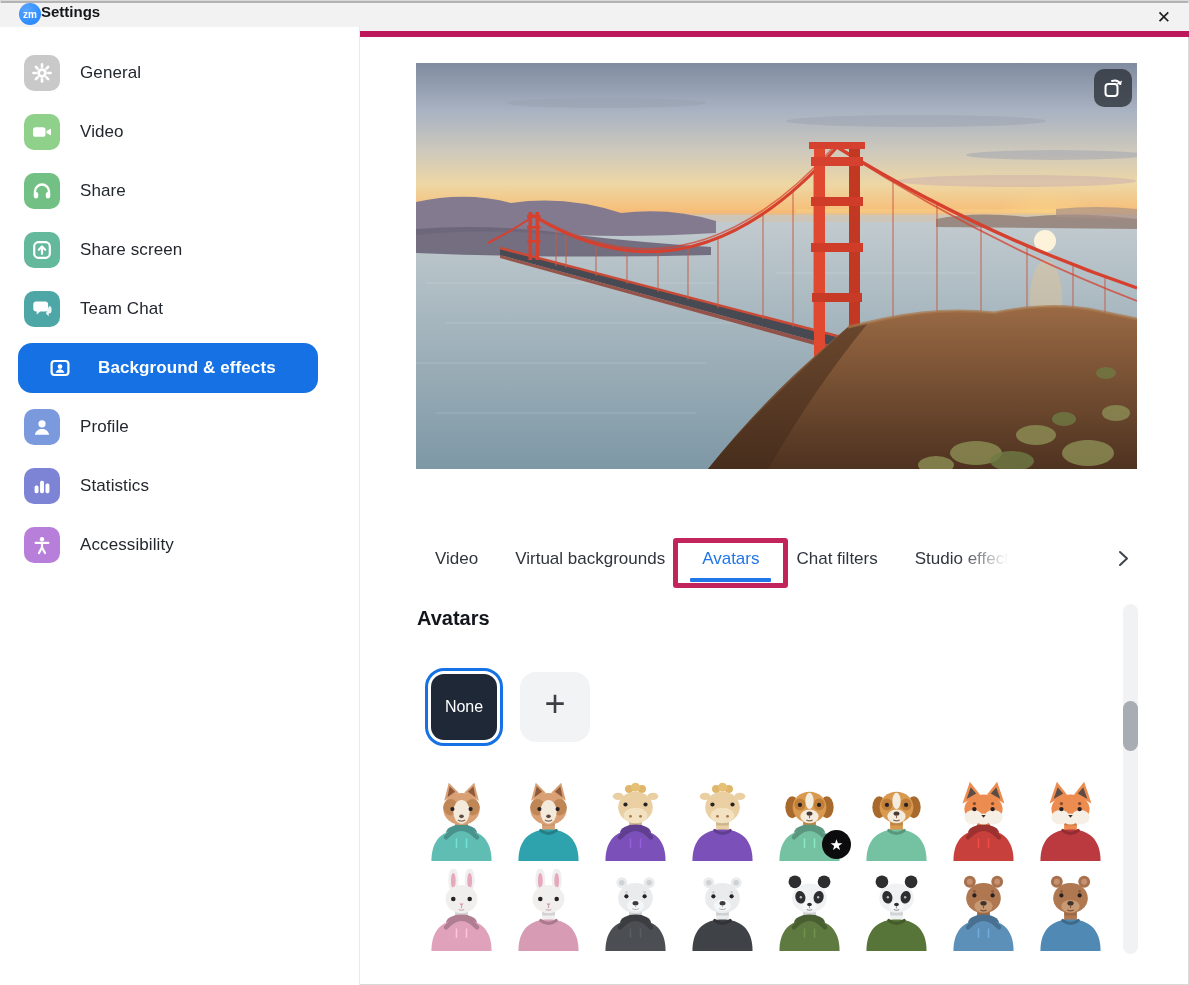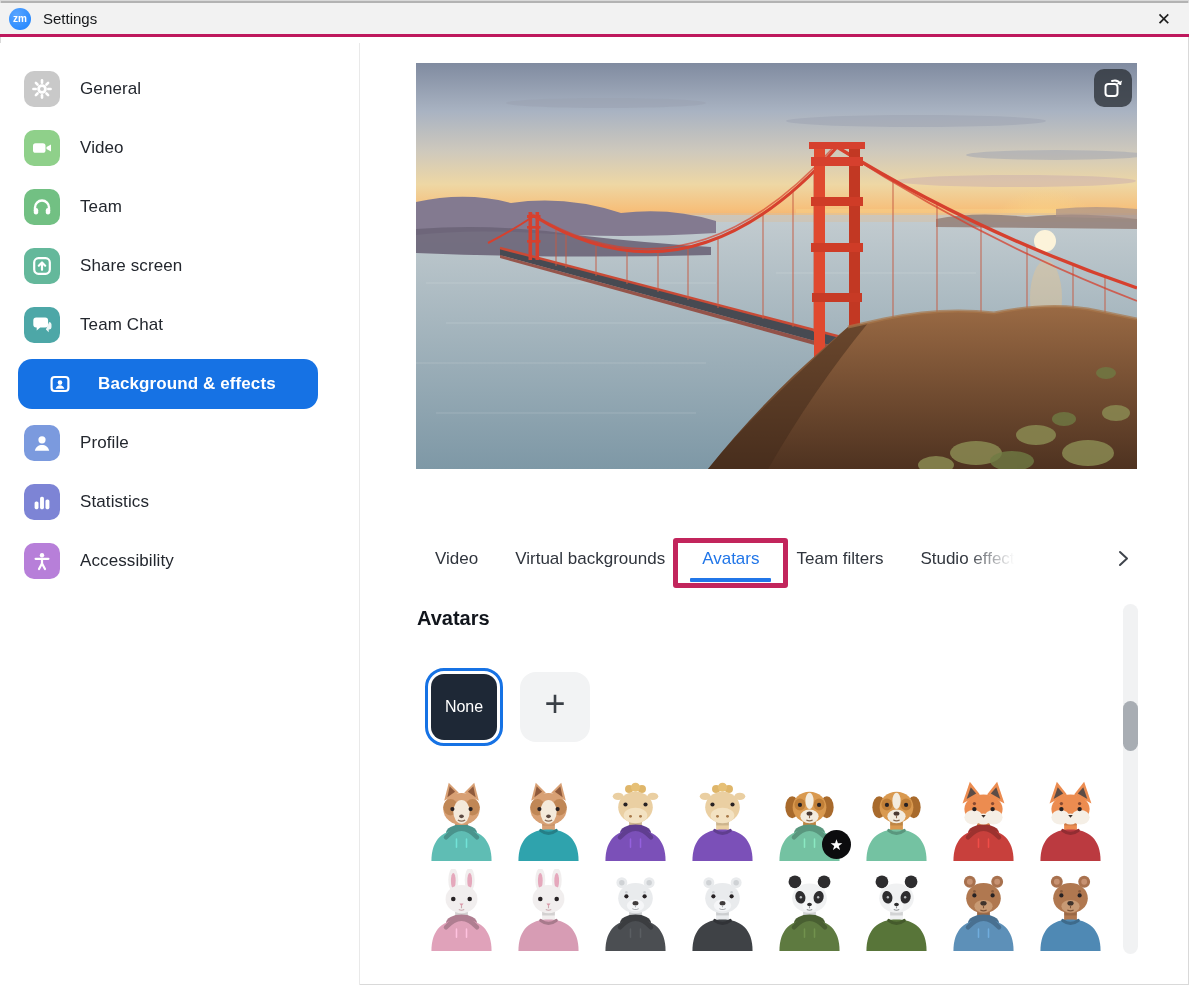--- a/index.html
+++ b/index.html
@@ -1,24 +1,24 @@
 <!DOCTYPE html>
 <html><head>
 <meta charset="utf-8">
 <style>
   html,body{margin:0;padding:0;background:#fff;}
   body{width:1189px;height:985px;font-family:"Liberation Sans",sans-serif;-webkit-font-smoothing:antialiased;}
   .window{position:relative;width:1189px;height:985px;background:#fff;border-top:3px solid #b3b3b3;box-sizing:border-box;overflow:hidden;outline:1px solid #d9d9d9;outline-offset:-1px;}
   
-  .titlebar{position:absolute;left:0;top:0;width:100%;height:34px;background:#f2f2f2;border-bottom:3px solid #be185d;display:flex;align-items:center;padding-left:9px;box-sizing:border-box;}
+  .titlebar{position:absolute;left:0;top:0;width:100%;height:34px;background:#f2f2f2;border-bottom:6px solid #be185d;display:flex;padding-left:19px;box-sizing:border-box;}
   .zm-logo{width:22px;height:22px;border-radius:50%;background:radial-gradient(circle at 35% 30%,#59a5ff,#2d8cff 70%,#1f7df2);color:#fff;font-size:10px;font-weight:700;display:flex;align-items:center;justify-content:center;flex:0 0 22px;}
-  .win-title{margin-left:12px;font-size:15px;color:#15171a;}
+  .win-title{margin-left:0;font-size:15px;color:#15171a;font-weight:bold;}
   .close-btn{position:absolute;right:10px;top:50%;transform:translateY(-50%);background:none;border:none;font-size:17px;color:#1d1d1d;padding:2px 8px;cursor:pointer;font-family:inherit;}
   
-  .sidebar{position:absolute;left:0;top:40px;width:360px;bottom:0;background:#fff;border-right:1px solid #e9e9e9;padding-top:21px;box-sizing:border-box;}
+  .sidebar{position:absolute;left:0;top:24px;width:360px;bottom:0;background:#fff;border-right:1px solid #e9e9e9;padding-top:21px;box-sizing:border-box;}
   .side-item{width:300px;height:50px;margin:0 0 9px 18px;border-radius:14px;display:flex;align-items:center;padding-left:6px;box-sizing:border-box;gap:20px;cursor:pointer;}
   .side-item .tile{width:36px;height:36px;border-radius:10px;display:flex;align-items:center;justify-content:center;flex:0 0 36px;}
   .side-item .lbl{font-size:17px;color:#23272e;letter-spacing:.1px;}
   .side-item.sel .lbl{color:#fff;font-weight:700;}
   
   .preview{position:absolute;left:416px;top:60px;width:721px;height:406px;overflow:hidden;background:#9db0bd;}
   .preview svg.scene{display:block;width:100%;height:100%;}
   .mirror-btn{position:absolute;top:6px;right:5px;width:38px;height:38px;border-radius:10px;background:rgba(44,49,55,.78);border:none;display:flex;align-items:center;justify-content:center;cursor:pointer;padding:0;}
   
   .tabs{position:absolute;left:435px;top:534px;height:44px;display:flex;align-items:center;gap:37px;}
@@ -83,21 +83,21 @@
         <span class="lbl">Video</span>
       </div>
       <div class="side-item">
         <span class="tile" style="background: rgb(114, 192, 131);">
           <svg width="24" height="24" viewBox="0 0 24 24">
             <path d="M5 15.5 v-3 a7 7 0 0 1 14 0 v3" fill="none" stroke="#fff" stroke-width="2.4"></path>
             <rect x="3.8" y="13" width="4.4" height="6.4" rx="2.2" fill="#fff"></rect>
             <rect x="15.8" y="13" width="4.4" height="6.4" rx="2.2" fill="#fff"></rect>
           </svg>
         </span>
-        <span class="lbl">Team</span>
+        <span class="lbl">Share</span>
       </div>
       <div class="side-item">
         <span class="tile" style="background: rgb(100, 184, 155);">
           <svg width="24" height="24" viewBox="0 0 24 24">
             <rect x="4.2" y="4.2" width="15.6" height="15.6" rx="4.2" fill="none" stroke="#fff" stroke-width="2.2"></rect>
             <g stroke="#fff" stroke-width="2.2" fill="none" stroke-linecap="round" stroke-linejoin="round">
               <path d="M12 15.8 V9"></path>
               <path d="M8.8 11.7 L12 8.5 l3.2 3.2"></path>
             </g>
           </svg>
@@ -261,21 +261,21 @@
         <path d="M11 5 Q16.5 3 19.5 8" stroke="#fff" stroke-width="2" stroke-linecap="round"></path>
         <path d="M21.2 4.6 L19.6 8.9 L15.6 7.6 Z" fill="#fff"></path>
       </svg>
     </button>
   </div>
 
   <div class="tabs" id="tabs">
       <div class="tab"><span>Video</span></div>
       <div class="tab"><span>Virtual backgrounds</span></div>
       <div class="tab" style="color: rgb(33, 118, 232);"><span>Avatars</span><span class="underline" style="background: rgb(33, 118, 232);"></span><span class="annotation" style="border: 5px solid rgb(194, 37, 92);"></span></div>
-      <div class="tab"><span>Team filters</span></div>
+      <div class="tab"><span>Chat filters</span></div>
       <div class="tab faded"><span>Studio effects</span></div>
     </div>
   <button class="tabs-more">
     <svg width="13" height="17" viewBox="0 0 13 17" fill="none">
         <path d="M3 2 L10 8.5 L3 15" stroke="#3f444c" stroke-width="2" stroke-linecap="round" stroke-linejoin="round"></path>
       </svg>
   </button>
 
   <h2 class="heading">Avatars</h2>
 

